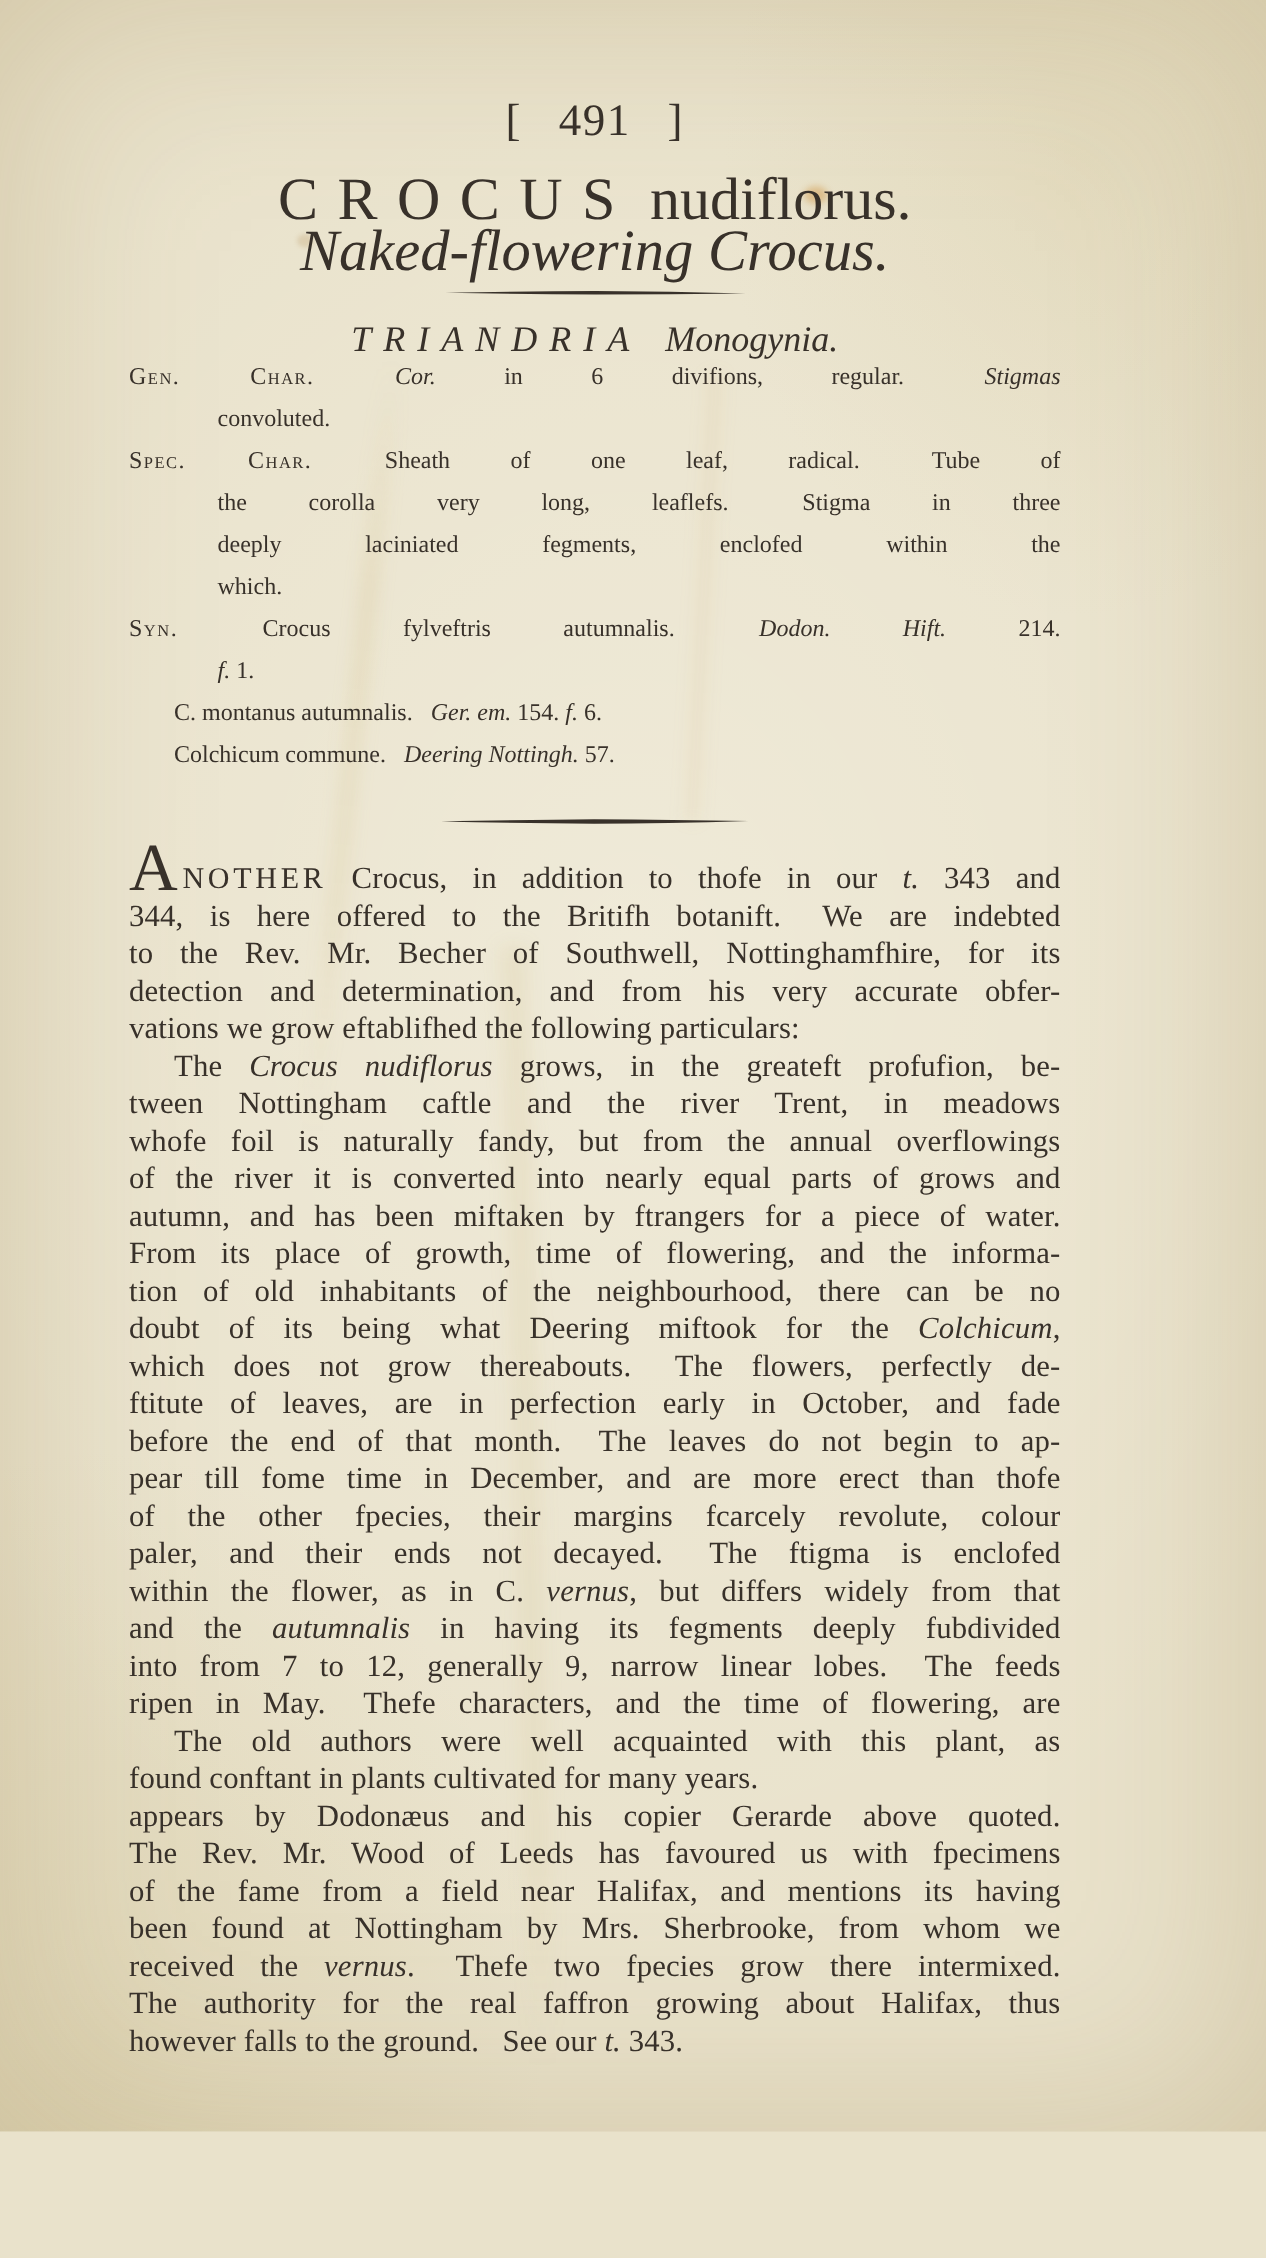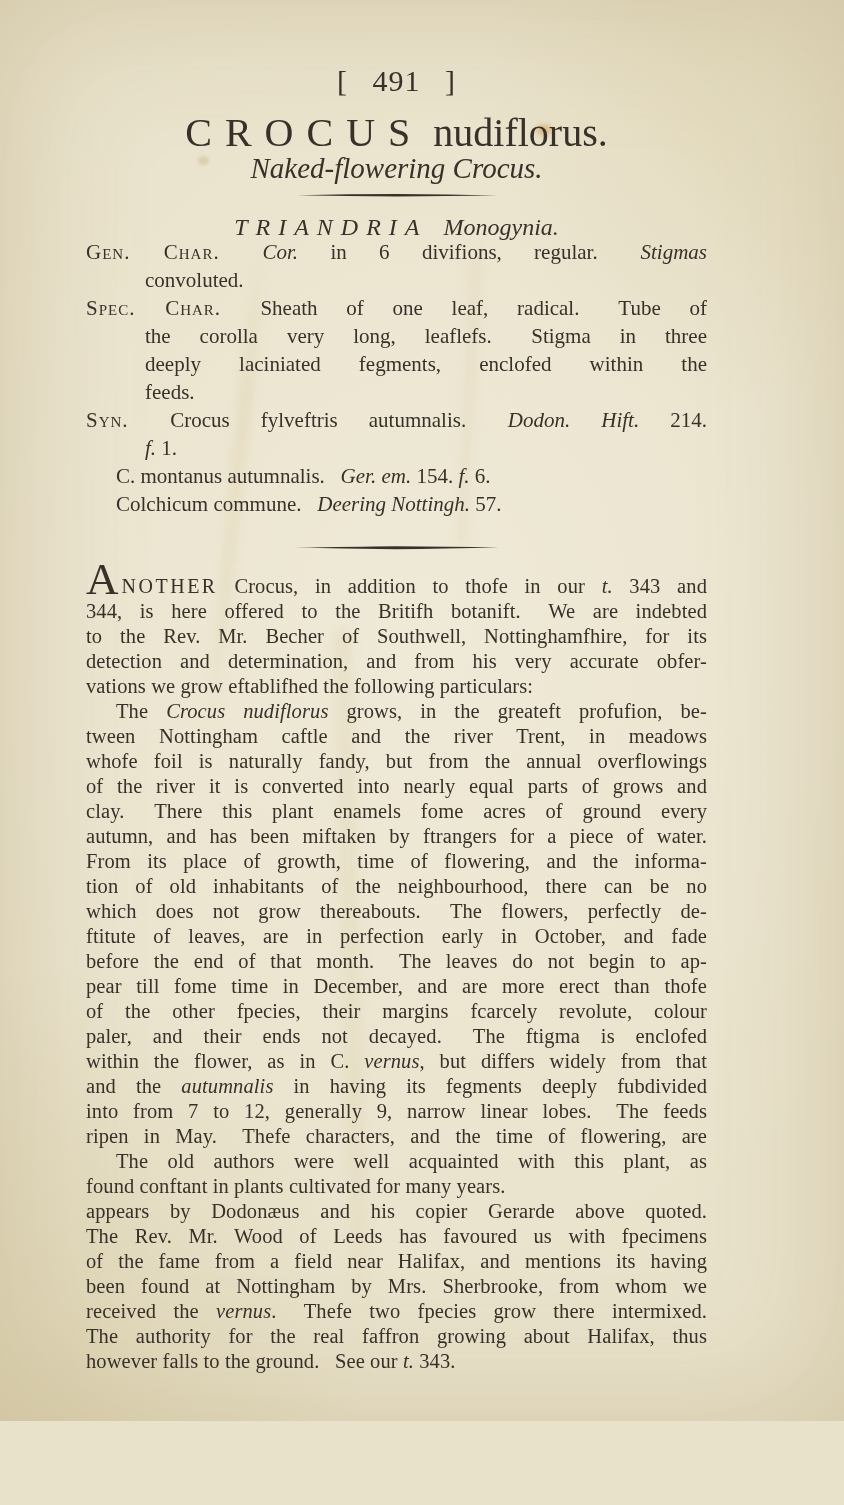--- a/index.html
+++ b/index.html
@@ -39,32 +39,32 @@
   .page-number{
     margin-top:64px;text-align:center;
     font-size:30px;line-height:34px;letter-spacing:1px;word-spacing:16px;
   }
   .main-title{
     margin-top:14px;text-align:center;font-size:40px;line-height:42px;white-space:nowrap;
   }
   .genus{letter-spacing:13px;}
   .species{margin-left:10px;}
   .subtitle{
-    margin-top:-4px;text-align:center;font-style:italic;font-size:29px;line-height:36px;
+    margin-top:-4px;text-align:center;font-style:italic;font-size:39px;line-height:36px;
   }
   .rule{text-align:center;line-height:0;color:var(--ink);}
   .rule-1{margin-top:6px;}
   .rule-2{margin-top:26px;}
   .taxonomy{
     margin-top:14px;text-align:center;font-style:italic;font-size:24px;line-height:30px;white-space:nowrap;
   }
   .order{letter-spacing:8px;font-style:italic;}
   .klass{margin-left:16px;}
 
-  .char-block{margin-top:-4px;font-size:21px;line-height:28px;}
+  .char-block{margin-top:-4px;font-size:16px;line-height:28px;}
   .body-block{margin-top:23px;font-size:20.5px;line-height:25px;letter-spacing:.1px;}
 
   .line{
     text-align:justify;
     text-align-last:justify;
     height:1em; height:auto;
   }
   .char-block .line{height:28px;}
   .body-block .line{height:25px;}
   .line.nj{text-align-last:left;}
@@ -104,21 +104,21 @@
     </div>
 
     <div class="taxonomy"><span class="order">TRIANDRIA</span><span class="klass">Monogynia.</span></div>
 
     <section class="char-block">
         <div class="line"><span class="sc">Gen. Char.</span>  <i>Cor.</i> in 6 divifions, regular.  <i>Stigmas</i></div>
         <div class="line nj in1">convoluted.</div>
         <div class="line"><span class="sc">Spec. Char.</span>  Sheath of one leaf, radical.  Tube of</div>
         <div class="line in1">the corolla very long, leaflefs.  Stigma in three</div>
         <div class="line in1">deeply laciniated fegments, enclofed within the</div>
-        <div class="line nj in1">feeds.</div>
+        <div class="line nj in1">which.</div>
         <div class="line"><span class="sc">Syn.</span>  Crocus fylveftris autumnalis.  <i>Dodon. Hift.</i> 214.</div>
         <div class="line nj in1"><i>f.</i> 1.</div>
         <div class="line nj in2">C. montanus autumnalis.  <i>Ger. em.</i> 154. <i>f.</i> 6.</div>
         <div class="line nj in2">Colchicum commune.  <i>Deering Nottingh.</i> 57.</div>
       </section>
 
     <div class="rule rule-2">
       <svg width="205" height="7" viewBox="0 0 205 7">
         <path d="M0 3.6 Q60 2.6 102 2.2 Q155 2.6 205 3.3 Q150 5.0 102 5.2 Q50 4.8 0 3.6 Z" fill="currentColor"></path>
       </svg>
@@ -127,24 +127,24 @@
     <section class="body-block">
         <div class="line"><span class="dropcap">A</span><span class="cs">NOTHER</span> Crocus, in addition to thofe in our <i>t.</i> 343 and</div>
         <div class="line">344, is here offered to the Britifh botanift.  We are indebted</div>
         <div class="line">to the Rev. Mr. Becher of Southwell, Nottinghamfhire, for its</div>
         <div class="line">detection and determination, and from his very accurate obfer-</div>
         <div class="line nj">vations we grow eftablifhed the following particulars:</div>
         <div class="line in2">The <i>Crocus nudiflorus</i> grows, in the greateft profufion, be-</div>
         <div class="line">tween Nottingham caftle and the river Trent, in meadows</div>
         <div class="line">whofe foil is naturally fandy, but from the annual overflowings</div>
         <div class="line">of the river it is converted into nearly equal parts of grows and</div>
-        <div class="line">clay.  There this plant enamels fome acres of ground every</div>
         <div class="line">autumn, and has been miftaken by ftrangers for a piece of water.</div>
         <div class="line">From its place of growth, time of flowering, and the informa-</div>
         <div class="line">tion of old inhabitants of the neighbourhood, there can be no</div>
+        <div class="line">doubt of its being what Deering miftook for the <i>Colchicum</i>,</div>
         <div class="line">which does not grow thereabouts.  The flowers, perfectly de-</div>
         <div class="line">ftitute of leaves, are in perfection early in October, and fade</div>
         <div class="line">before the end of that month.  The leaves do not begin to ap-</div>
         <div class="line">pear till fome time in December, and are more erect than thofe</div>
         <div class="line">of the other fpecies, their margins fcarcely revolute, colour</div>
         <div class="line">paler, and their ends not decayed.  The ftigma is enclofed</div>
         <div class="line">within the flower, as in C. <i>vernus</i>, but differs widely from that</div>
         <div class="line">and the <i>autumnalis</i> in having its fegments deeply fubdivided</div>
         <div class="line">into from 7 to 12, generally 9, narrow linear lobes.  The feeds</div>
         <div class="line">ripen in May.  Thefe characters, and the time of flowering, are</div>

